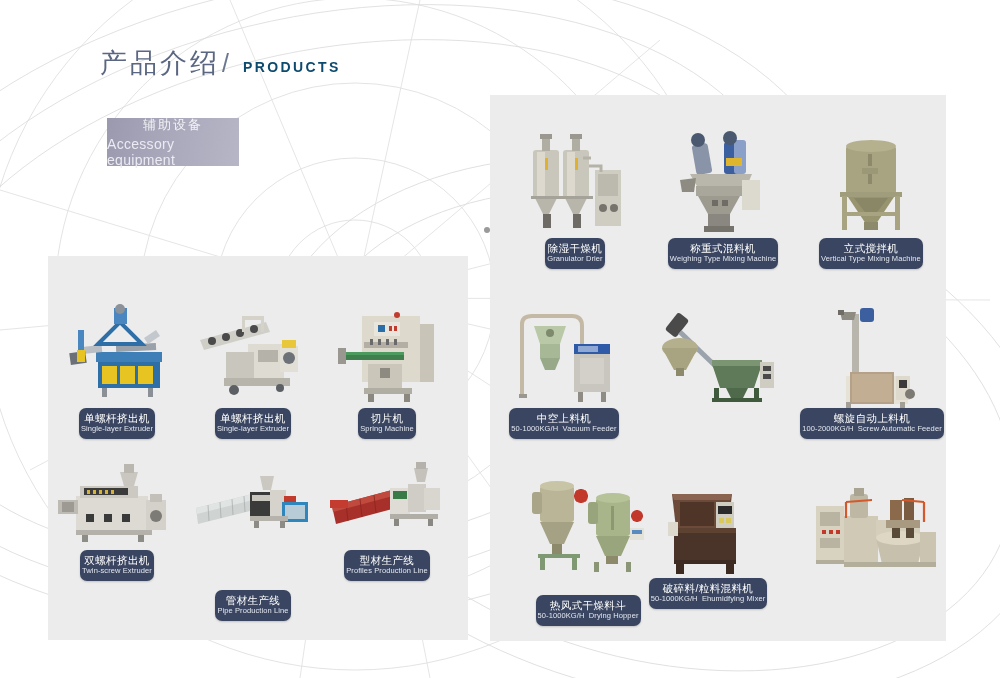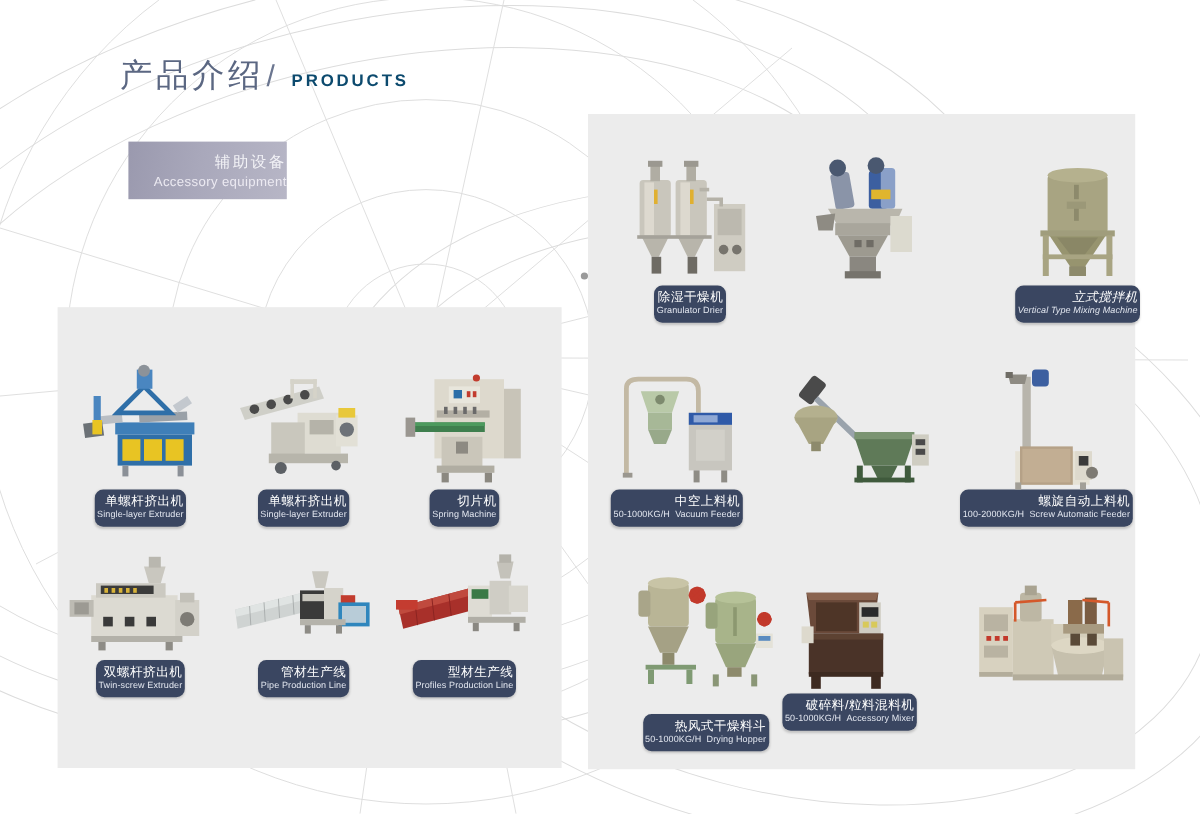--- a/index.html
+++ b/index.html
@@ -20,37 +20,37 @@
     font-size: 27px; letter-spacing: 3px; color: #5b6782;
     font-family: "Liberation Serif", "DejaVu Serif", serif; font-weight: normal; text-align: right;
   }
   .title-slash { font-size: 25px; color: #6b7690; margin: 0 14px 0 2px; font-weight: 300; }
   .title-en { font-size: 14px; letter-spacing: 2.4px; color: #0c4a6e; font-weight: bold; }
 
   
   .accessory-box {
     position: absolute; left: 107px; top: 118px; width: 132px; height: 48px; z-index: 6;
     background: linear-gradient(100deg, #9a99ae 0%, #a9a8bb 45%, #b7b6c6 100%);
-    display: flex; flex-direction: column; align-items: flex-end; justify-content: center;
+    display: flex; flex-direction: column; align-items: center; justify-content: center;
   }
   .accessory-cn { font-size: 13px; color: #f2f2f6; letter-spacing: 2px;
     font-family: "Liberation Serif","DejaVu Serif",serif; margin-bottom: 2px; }
-  .accessory-en { font-size: 11px; color: #eceaf2; letter-spacing: 0.3px; }
+  .accessory-en { font-size: 14px; color: #eceaf2; letter-spacing: 0.3px; }
 
   
   .panel { position: absolute; background: #ececec; z-index: 1; }
   #panel-right { left: 490px; top: 95px; width: 456px; height: 546px; }
   #panel-left  { left: 48px;  top: 256px; width: 420px; height: 384px; }
 
   
   .card { position: absolute; z-index: 4; display: flex; flex-direction: column; align-items: center; }
   .card-photo { position: relative; width: 100%; display: flex; align-items: flex-end; justify-content: center; }
   .card-label {
     background: #3a4661; border-radius: 7px; color: #ffffff;
-    padding: 4px 2px 5px; text-align: right; line-height: 1.18; white-space: nowrap;
+    padding: 4px 2px 5px; text-align: center; line-height: 1.18; white-space: nowrap;
     box-shadow: 0 1px 2px rgba(0,0,0,0.18);
   }
   .label-cn { font-size: 10.5px; letter-spacing: 0.4px; display: block; }
   .label-en { font-size: 7.5px; letter-spacing: 0.1px; display: block; color: #e3e7f0; margin-top: 1px; }
 
   svg { display: block; overflow: visible; }
 </style>
 </head>
 <body>
 
@@ -227,21 +227,21 @@
       <rect x="24" y="77" width="6" height="7" fill="#8e8c86"></rect>
       <rect x="80" y="77" width="6" height="7" fill="#8e8c86"></rect>
     </svg>
   </div>
   <div class="card-label">
     <span class="label-cn">双螺杆挤出机</span>
     <span class="label-en">Twin-screw Extruder</span>
   </div>
 </div>
 
-<div class="card" style="left:196px; top:462px; width:114px;">
+<div class="card" style="left:196px; top:462px; width:114px;gap:40px;">
   <div class="card-photo" style="height:88px;">
     <svg width="114" height="88" viewBox="0 0 114 88">
       <polygon points="0,46 56,32 58,48 2,62" fill="#cfd3d2"></polygon>
       <polygon points="0,46 56,32 57,38 1,52" fill="#e0e4e3"></polygon>
       <g stroke="#a9aeae" stroke-width="0.8">
         <line x1="12" y1="43" x2="13" y2="59"></line>
           <line x1="24" y1="40" x2="25" y2="56"></line>
         <line x1="36" y1="37" x2="37" y2="53"></line>
           <line x1="48" y1="34" x2="49" y2="50"></line>
       </g>
@@ -338,23 +338,27 @@
       <rect x="74" y="62" width="18" height="30" fill="#dcdacf"></rect>
       <polygon points="12,62 28,60 26,74 14,74" fill="#8e8b83"></polygon>
       <rect x="40" y="96" width="22" height="14" fill="#8a8780"></rect>
       <rect x="36" y="108" width="30" height="6" fill="#76736c"></rect>
       <g fill="#6f6c65">
           <rect x="44" y="82" width="6" height="6"></rect>
           <rect x="54" y="82" width="6" height="6"></rect>
         </g>
     </svg>
   </div>
-</div>
-
-<div class="card" style="left:843px; top:128px; width:110px;font-style:italic;">
+  <div class="card-label">
+    <span class="label-cn">称重式混料机</span>
+    <span class="label-en">Weighing Type Mixing Machine</span>
+  </div>
+</div>
+
+<div class="card" style="left:816px; top:128px; width:110px;">
   <div class="card-photo" style="height:110px;">
     <svg width="110" height="110" viewBox="0 0 110 110">
       <rect x="30" y="18" width="50" height="48" rx="3" fill="#a8a482"></rect>
       <ellipse cx="55" cy="18" rx="25" ry="6" fill="#b5b18e"></ellipse>
       <rect x="52" y="26" width="4" height="12" fill="#8d8a6c"></rect>
       <rect x="52" y="44" width="4" height="12" fill="#8d8a6c"></rect>
       <rect x="46" y="40" width="16" height="6" fill="#9b9878"></rect>
       <polygon points="30,66 80,66 60,96 50,96" fill="#97946f"></polygon>
       <polygon points="38,70 72,70 58,88 52,88" fill="#8a8766"></polygon>
       <rect x="24" y="64" width="62" height="5" fill="#a09d7c"></rect>
@@ -495,21 +499,21 @@
       <rect x="34" y="56" width="62" height="34" fill="#4a3328"></rect>
       <rect x="34" y="56" width="62" height="5" fill="#5d4232"></rect>
       <rect x="28" y="50" width="10" height="14" fill="#ddd9cd"></rect>
       <rect x="36" y="90" width="8" height="12" fill="#3d2a20"></rect>
       <rect x="86" y="90" width="8" height="12" fill="#3d2a20"></rect>
       <rect x="34" y="88" width="62" height="4" fill="#3d2a20"></rect>
     </svg>
   </div>
   <div class="card-label">
     <span class="label-cn">破碎料/粒料混料机</span>
-    <span class="label-en"><span>50-1000KG/H</span>&nbsp;&nbsp;<span>Accessory Mixer</span></span>
+    <span class="label-en"><span>50-1000KG/H</span>&nbsp;&nbsp;<span>Ehumidfying Mixer</span></span>
   </div>
 </div>
 
 <div class="card" style="left:806px; top:472px; width:138px;">
   <div class="card-photo" style="height:106px;">
     <svg width="138" height="106" viewBox="0 0 138 106">
       <rect x="10" y="34" width="28" height="56" fill="#d8d2c0"></rect>
       <rect x="14" y="40" width="20" height="14" fill="#b9b3a2"></rect>
       <g fill="#c2392b">
           <rect x="16" y="58" width="4" height="4"></rect>

